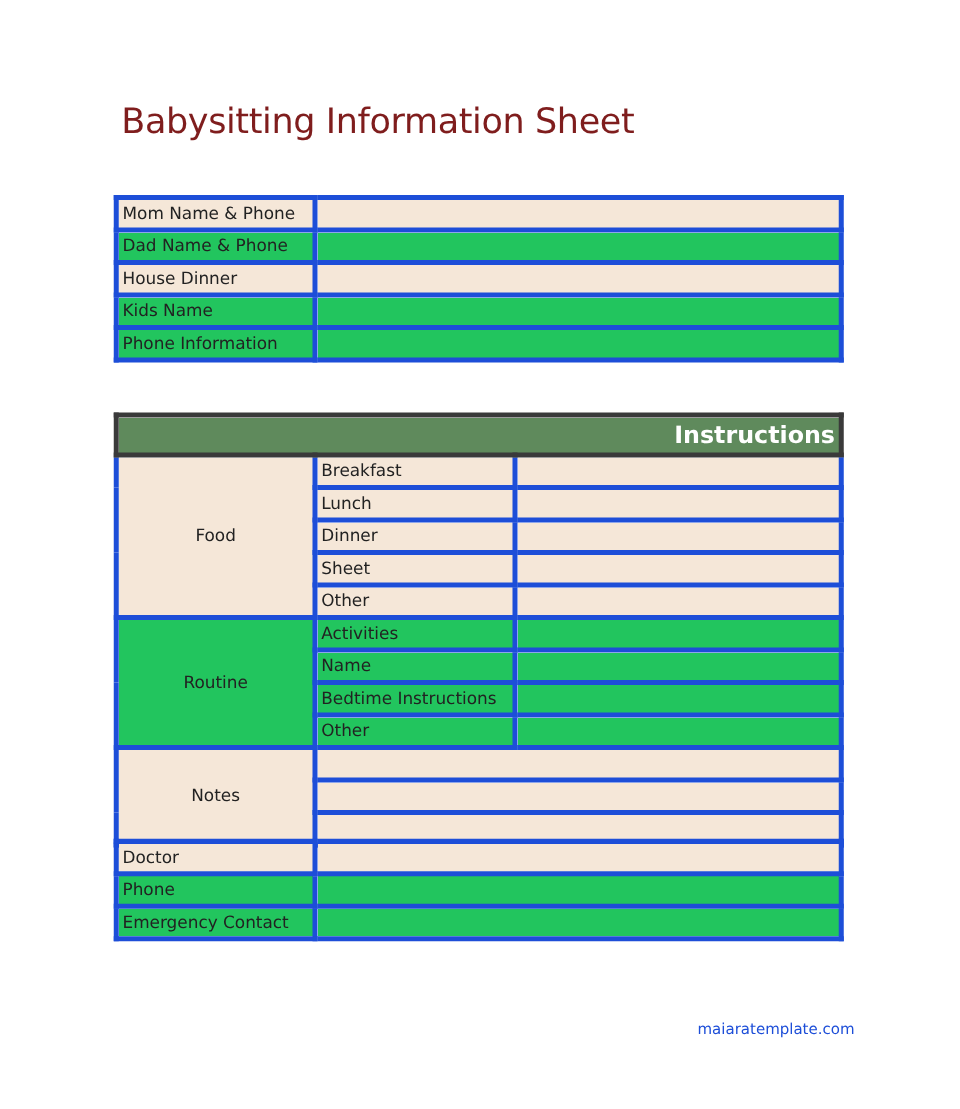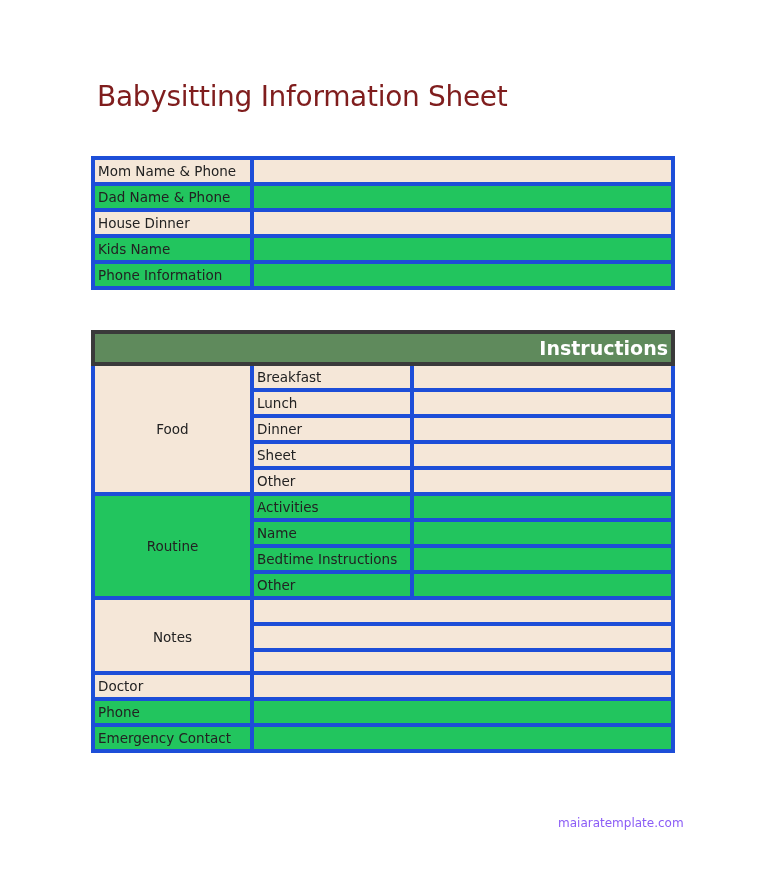--- a/index.html
+++ b/index.html
@@ -7,21 +7,21 @@
   .title { position:absolute; left:97px; top:80px; font-size:28px; font-weight:normal; color:#7f1d1d; letter-spacing:-0.3px; margin:0; }
   table { position:absolute; left:91px; width:584px; border-collapse:collapse; table-layout:fixed; }
   td { border:4px solid #1d4ed8; padding:0 3px; font-size:13.5px; height:22px; line-height:22px; white-space:nowrap; overflow:hidden; }
   .light td, td.light { background:#f5e7d8; }
   .dark td, td.dark { background:#22c55e; }
   .hdr td { background:#5f8a5c; color:#ffffff; font-weight:bold; font-size:19px; text-align:right; height:28px; line-height:28px; border-color:#3a3a3a; }
   .grp { text-align:center; vertical-align:middle; }
   #t1 { top:156px; }
   #t2 { top:330px; }
   #t3 { top:671px; }
-  .footer { position:absolute; left:558px; top:816px; font-size:12px; color:#8b5cf6; }
+  .footer { position:absolute; left:558px; top:816px; font-size:12px; color:#1d4ed8; }
 </style>
 </head>
 <body>
 
 <h1 class="title">Babysitting Information Sheet</h1>
 
 <table id="t1">
   <colgroup>
       <col style="width:159px">
       <col>

